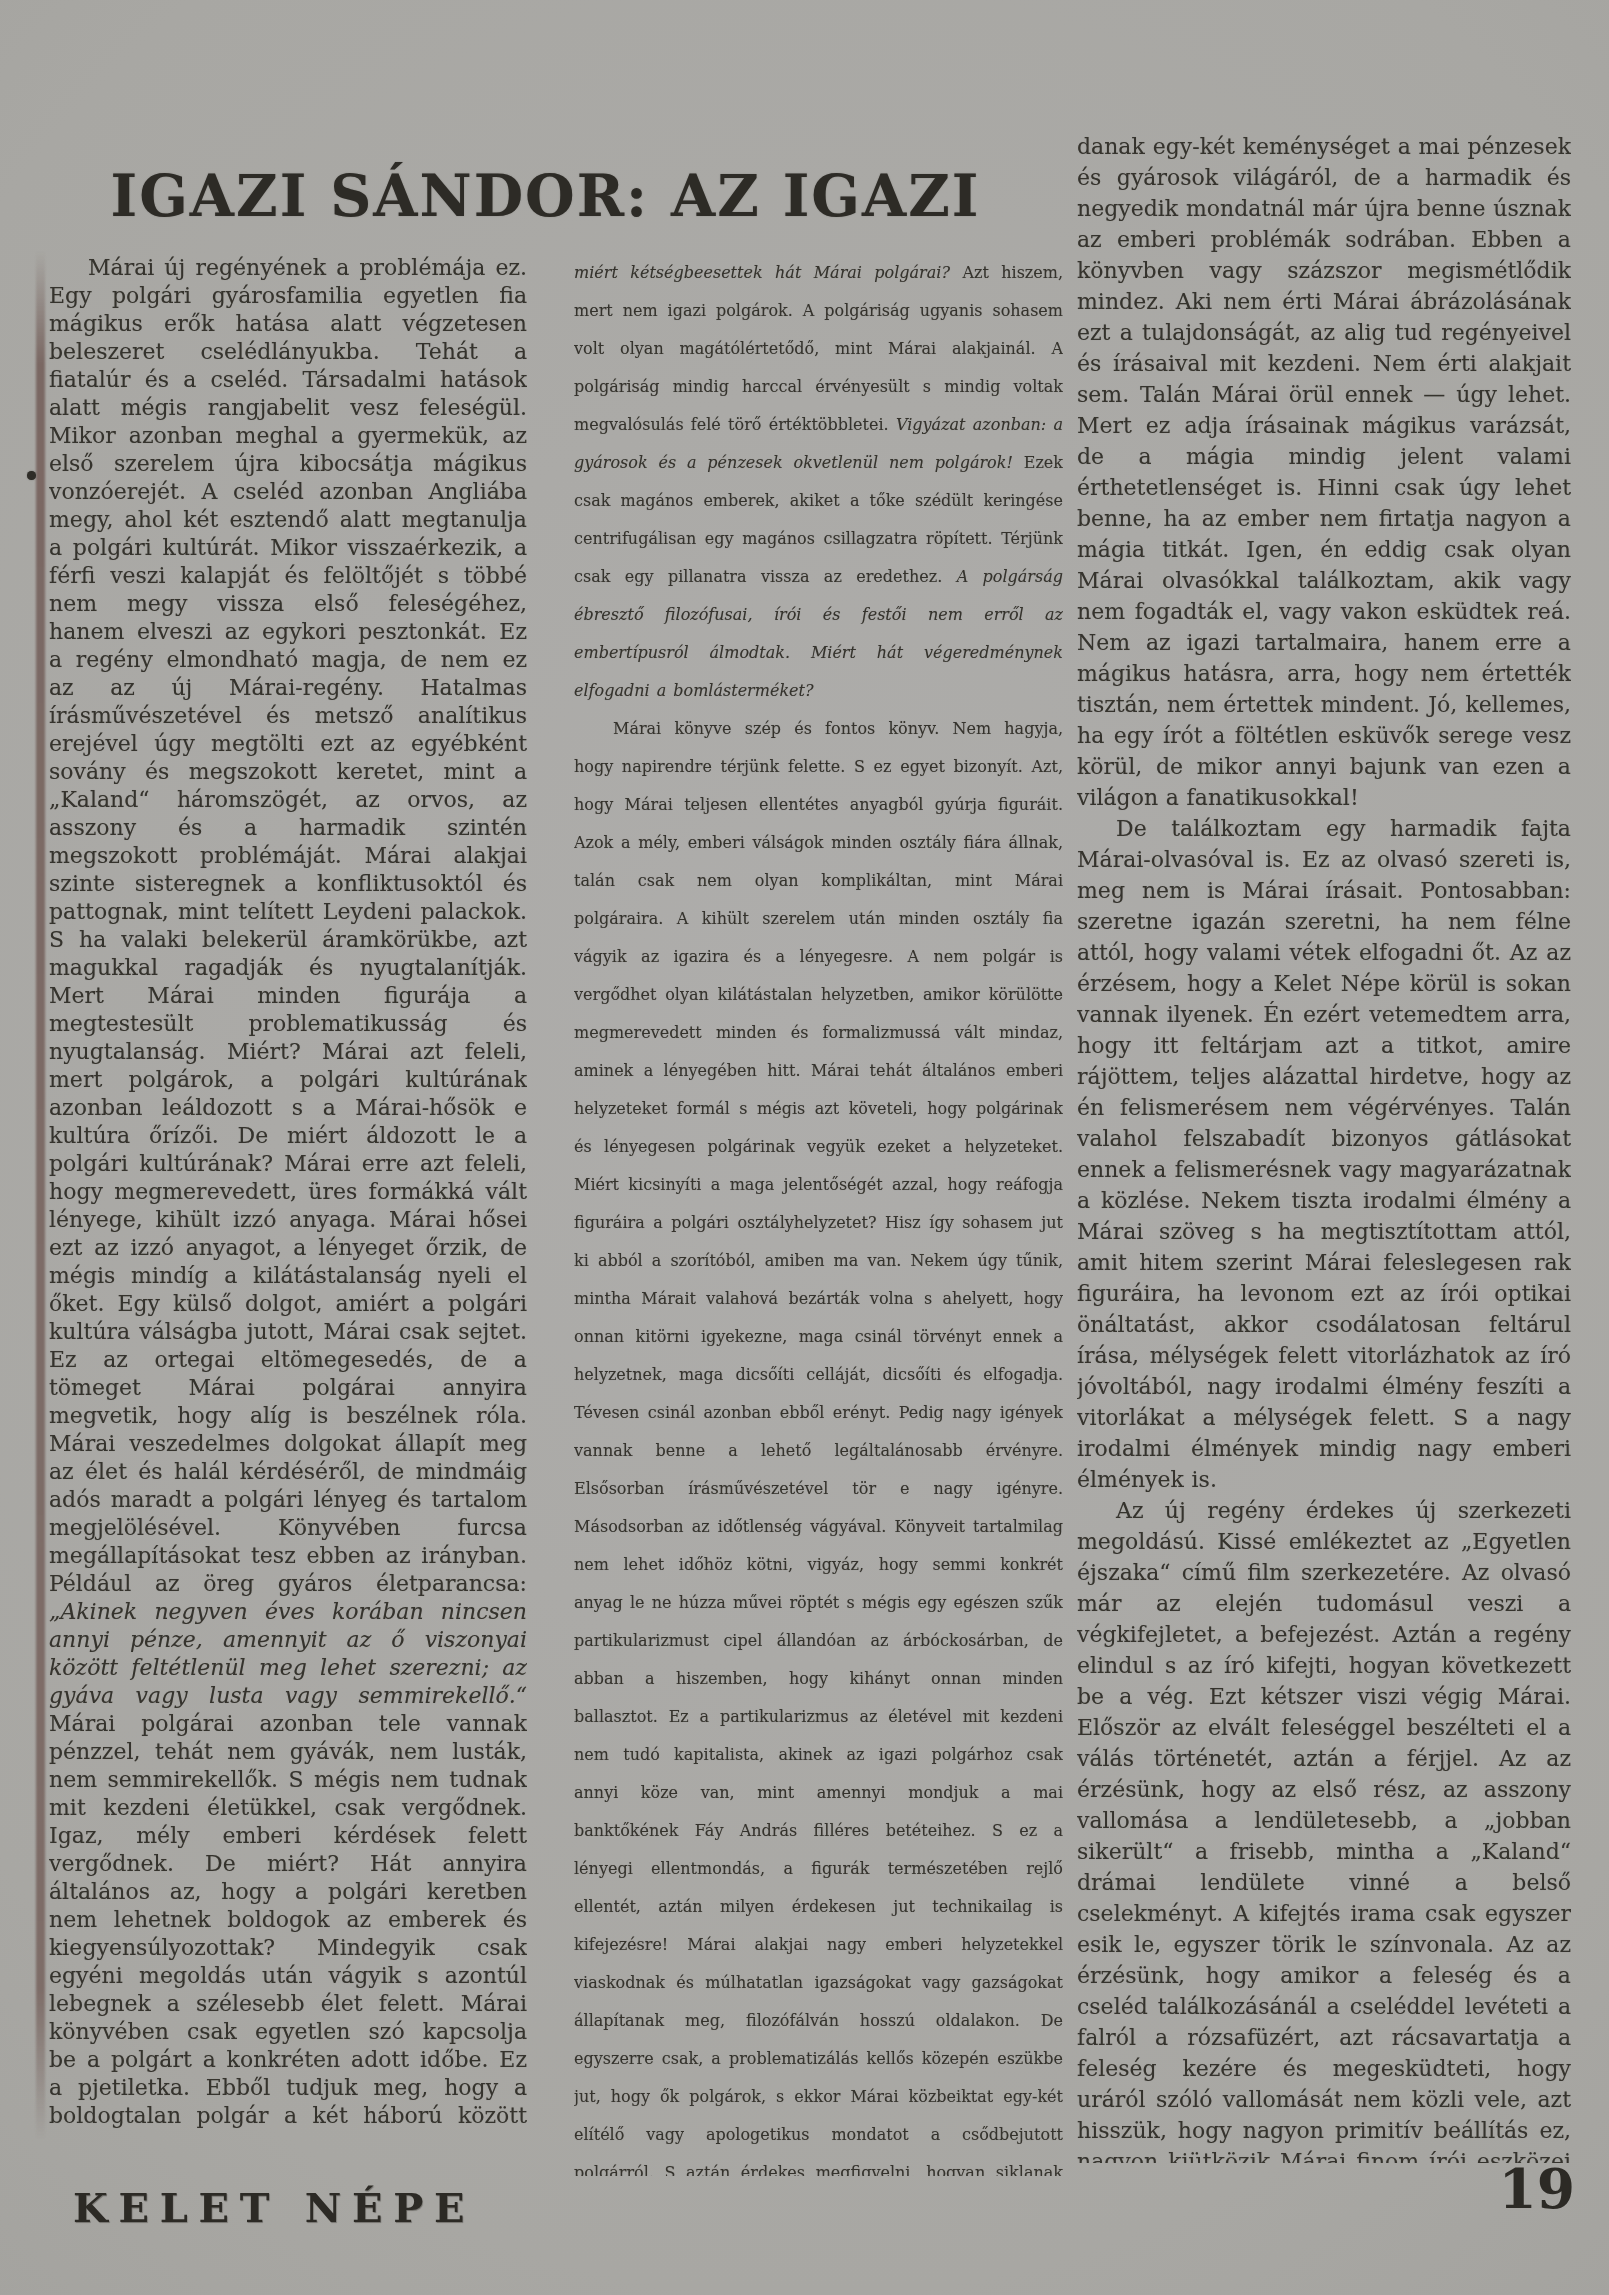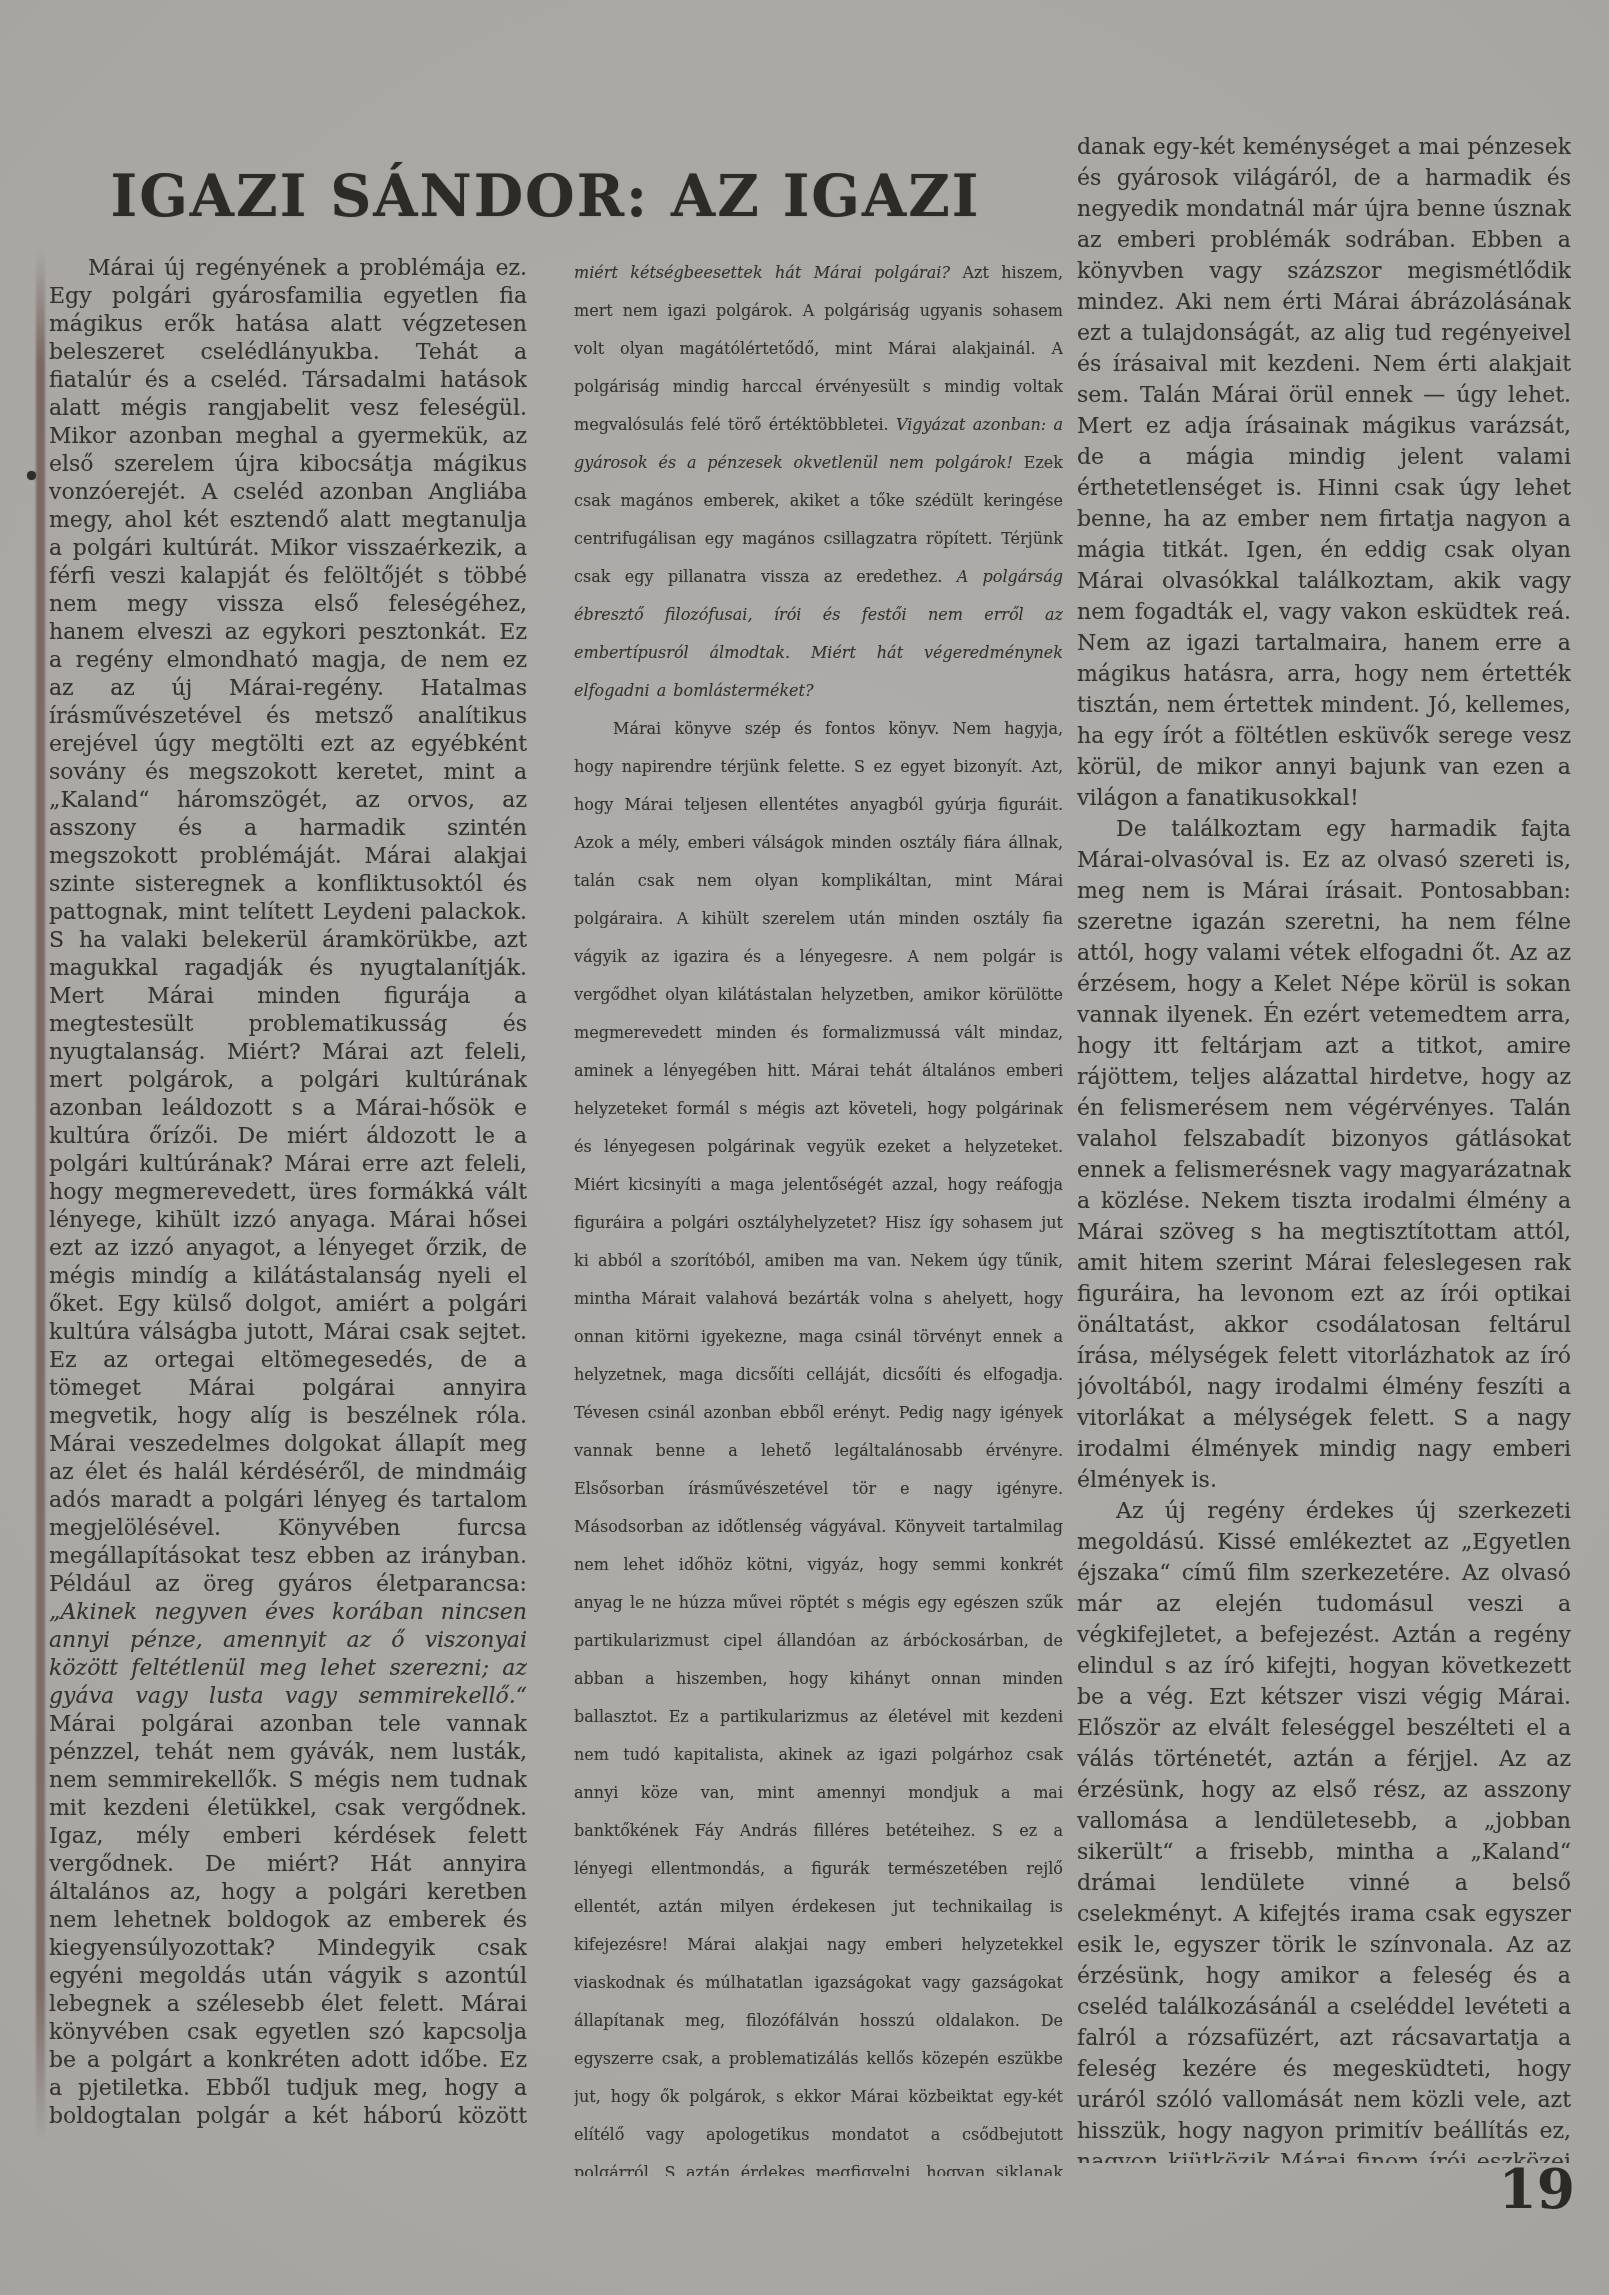--- a/index.html
+++ b/index.html
@@ -72,17 +72,18 @@
   <div class="col col-2">
       <p class="para"><em>miért kétségbeesettek hát Márai polgárai? </em><span>Azt hiszem, mert nem igazi polgárok. A polgáriság ugyanis sohasem volt olyan magátólértetődő, mint Márai alakjainál. A polgáriság mindig harccal érvényesült s mindig voltak megvalósulás felé törő értéktöbbletei. </span><em>Vigyázat azonban: a gyárosok és a pénzesek okvetlenül nem polgárok! </em><span>Ezek csak magános emberek, akiket a tőke szédült keringése centrifugálisan egy magános csillagzatra röpített. Térjünk csak egy pillanatra vissza az eredethez. </span><em>A polgárság ébresztő filozófusai, írói és festői nem erről az embertípusról álmodtak. Miért hát végeredménynek elfogadni a bomlásterméket?</em></p>
       <p class="para indent"><span>Márai könyve szép és fontos könyv. Nem hagyja, hogy napirendre térjünk felette. S ez egyet bizonyít. Azt, hogy Márai teljesen ellentétes anyagból gyúrja figuráit. Azok a mély, emberi válságok minden osztály fiára állnak, talán csak nem olyan komplikáltan, mint Márai polgáraira. A kihült szerelem után minden osztály fia vágyik az igazira és a lényegesre. A nem polgár is vergődhet olyan kilátástalan helyzetben, amikor körülötte megmerevedett minden és formalizmussá vált mindaz, aminek a lényegében hitt. Márai tehát általános emberi helyzeteket formál s mégis azt követeli, hogy polgárinak és lényegesen polgárinak vegyük ezeket a helyzeteket. Miért kicsinyíti a maga jelentőségét azzal, hogy reáfogja figuráira a polgári osztályhelyzetet? Hisz így sohasem jut ki abból a szorítóból, amiben ma van. Nekem úgy tűnik, mintha Márait valahová bezárták volna s ahelyett, hogy onnan kitörni igyekezne, maga csinál törvényt ennek a helyzetnek, maga dicsőíti celláját, dicsőíti és elfogadja. Tévesen csinál azonban ebből erényt. Pedig nagy igények vannak benne a lehető legáltalánosabb érvényre. Elsősorban írásművészetével tör e nagy igényre. Másodsorban az időtlenség vágyával. Könyveit tartalmilag nem lehet időhöz kötni, vigyáz, hogy semmi konkrét anyag le ne húzza művei röptét s mégis egy egészen szűk partikularizmust cipel állandóan az árbóckosárban, de abban a hiszemben, hogy kihányt onnan minden ballasztot. Ez a partikularizmus az életével mit kezdeni nem tudó kapitalista, akinek az igazi polgárhoz csak annyi köze van, mint amennyi mondjuk a mai banktőkének Fáy András filléres betéteihez. S ez a lényegi ellentmondás, a figurák természetében rejlő ellentét, aztán milyen érdekesen jut technikailag is kifejezésre! Márai alakjai nagy emberi helyzetekkel viaskodnak és múlhatatlan igazságokat vagy gazságokat állapítanak meg, filozófálván hosszú oldalakon. De egyszerre csak, a problematizálás kellős közepén eszükbe jut, hogy ők polgárok, s ekkor Márai közbeiktat egy-két elítélő vagy apologetikus mondatot a csődbejutott polgárról. S aztán érdekes megfigyelni, hogyan siklanak át ismét észrevétlenül az emberi vonatkozásokba. Mon-</span></p>
     </div>
   <div class="col col-3">
       <p class="para"><span>danak egy-két keménységet a mai pénzesek és gyárosok világáról, de a harmadik és negyedik mondatnál már újra benne úsznak az emberi problémák sodrában. Ebben a könyvben vagy százszor megismétlődik mindez. Aki nem érti Márai ábrázolásának ezt a tulajdonságát, az alig tud regényeivel és írásaival mit kezdeni. Nem érti alakjait sem. Talán Márai örül ennek — úgy lehet. Mert ez adja írásainak mágikus varázsát, de a mágia mindig jelent valami érthetetlenséget is. Hinni csak úgy lehet benne, ha az ember nem firtatja nagyon a mágia titkát. Igen, én eddig csak olyan Márai olvasókkal találkoztam, akik vagy nem fogadták el, vagy vakon esküdtek reá. Nem az igazi tartalmaira, hanem erre a mágikus hatásra, arra, hogy nem értették tisztán, nem értettek mindent. Jó, kellemes, ha egy írót a föltétlen esküvők serege vesz körül, de mikor annyi bajunk van ezen a világon a fanatikusokkal!</span></p>
       <p class="para indent"><span>De találkoztam egy harmadik fajta Márai-olvasóval is. Ez az olvasó szereti is, meg nem is Márai írásait. Pontosabban: szeretne igazán szeretni, ha nem félne attól, hogy valami vétek elfogadni őt. Az az érzésem, hogy a Kelet Népe körül is sokan vannak ilyenek. Én ezért vetemedtem arra, hogy itt feltárjam azt a titkot, amire rájöttem, teljes alázattal hirdetve, hogy az én felismerésem nem végérvényes. Talán valahol felszabadít bizonyos gátlásokat ennek a felismerésnek vagy magyarázatnak a közlése. Nekem tiszta irodalmi élmény a Márai szöveg s ha megtisztítottam attól, amit hitem szerint Márai feleslegesen rak figuráira, ha levonom ezt az írói optikai önáltatást, akkor csodálatosan feltárul írása, mélységek felett vitorlázhatok az író jóvoltából, nagy irodalmi élmény feszíti a vitorlákat a mélységek felett. S a nagy irodalmi élmények mindig nagy emberi élmények is.</span></p>
       <p class="para indent"><span>Az új regény érdekes új szerkezeti megoldású. Kissé emlékeztet az „Egyetlen éjszaka“ című film szerkezetére. Az olvasó már az elején tudomásul veszi a végkifejletet, a befejezést. Aztán a regény elindul s az író kifejti, hogyan következett be a vég. Ezt kétszer viszi végig Márai. Először az elvált feleséggel beszélteti el a válás történetét, aztán a férjjel. Az az érzésünk, hogy az első rész, az asszony vallomása a lendületesebb, a „jobban sikerült“ a frisebb, mintha a „Kaland“ drámai lendülete vinné a belső cselekményt. A kifejtés irama csak egyszer esik le, egyszer törik le színvonala. Az az érzésünk, hogy amikor a feleség és a cseléd találkozásánál a cseléddel levéteti a falról a rózsafüzért, azt rácsavartatja a feleség kezére és megesküdteti, hogy uráról szóló vallomását nem közli vele, azt hisszük, hogy nagyon primitív beállítás ez, nagyon kiütközik Márai finom írói eszközei közül. S visszamenőleg sem jogosult ez a beállítás. A cseléd ugyanis egészen Máraias figura, komplikált, egyéniségében mágikus erőkkel, miért hát ez a ponyvára emlékeztető beállítás? A férj vallomása már nem oly lendületes. A nő igazi érző és teljességet</span></p>
     </div>
 
+  <div class="magazine-name">KELET NÉPE</div>
 
   <div class="page-number">19</div>
 
 </div>
 
 
 </body></html>

